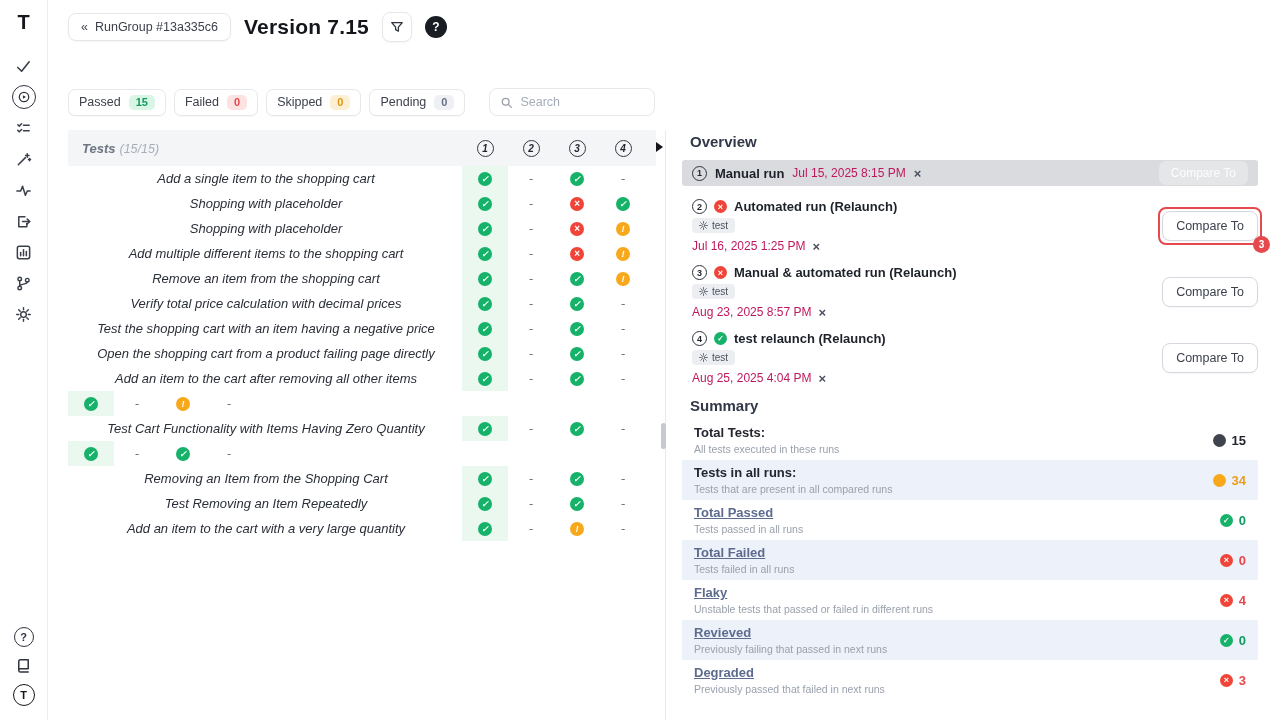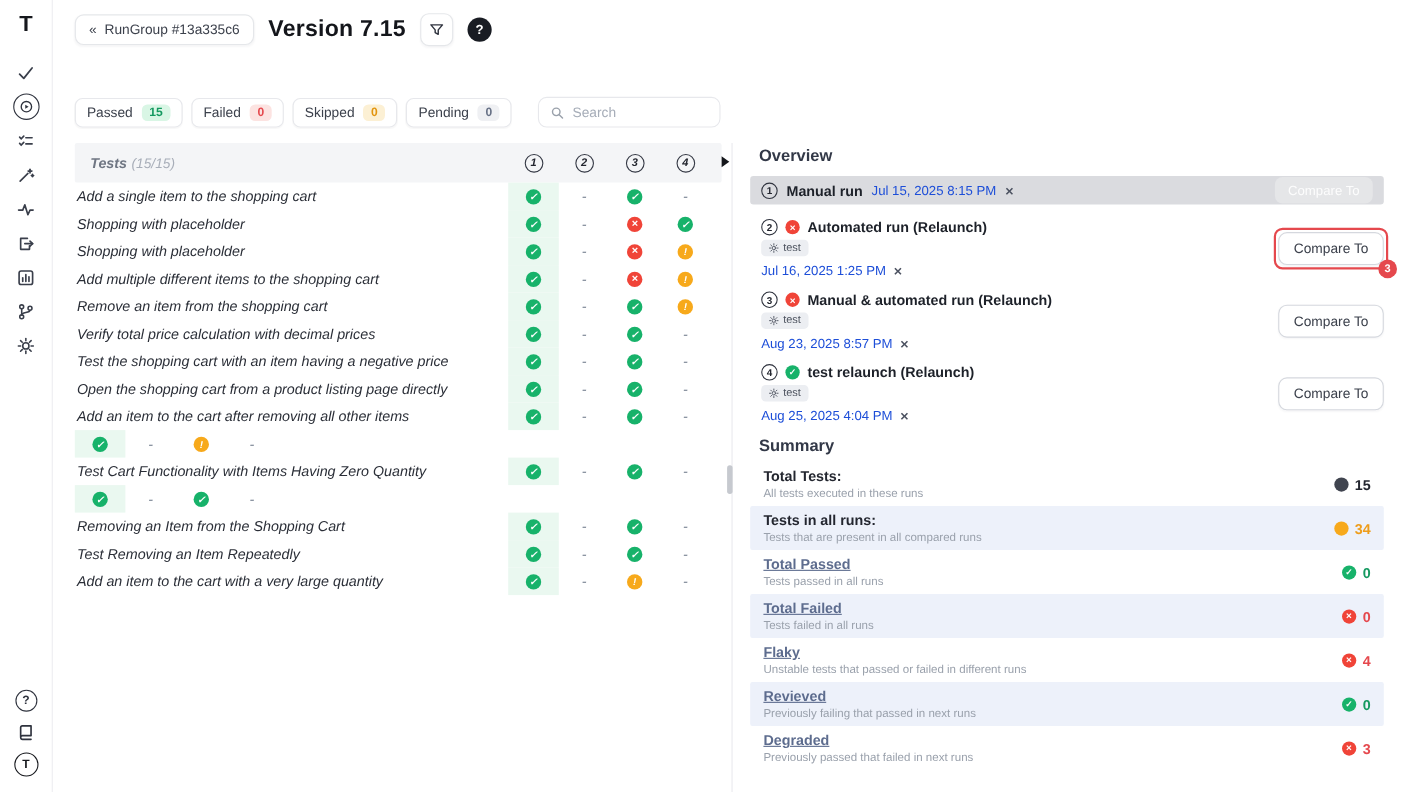--- a/index.html
+++ b/index.html
@@ -39,21 +39,21 @@
 .searchbox input::placeholder{color:#a6adb8;}
 
 
 .content{display:flex;flex:1;margin-top:14px;min-height:0;}
 .left-pane{width:588px;flex-shrink:0;font-style:italic;}
 .thead{display:flex;align-items:center;height:36px;background:#f4f5f7;padding-right:10px;border-radius:2px;}
 .thead-title{flex:1;padding-left:14px;font-size:13px;font-weight:700;color:#6f7683;}
 .thead-count{font-weight:400;color:#a8aeb9;margin-left:4px;font-size:12.5px;}
 .colcell{width:46px;display:flex;justify-content:center;align-items:center;flex-shrink:0;}
 .colnum{width:17px;height:17px;border:1.3px solid #343844;border-radius:50%;display:flex;align-items:center;justify-content:center;font-size:10px;font-weight:600;color:#23262f;cursor:pointer;background:#fff0;}
-.trow{display:flex;align-items:center;height:25px;padding-right:10px;cursor:pointer;}
+.trow{display:flex;align-items:center;height:25px;padding-right:10px;cursor:pointer;text-align:center;}
 .tname{flex:1;padding-left:2px;font-size:13px;color:#2a2e37;white-space:nowrap;overflow:hidden;text-overflow:ellipsis;}
 .tcell{width:46px;height:25px;display:flex;justify-content:center;align-items:center;flex-shrink:0;}
 .tcell.c1{background:#eaf8f0;}
 .res{width:14px;height:14px;border-radius:50%;display:flex;align-items:center;justify-content:center;font-size:9px;font-weight:700;color:#fff;}
 .res[data-status="pass"]{background:#17b26a;}
 .res[data-status="pass"]::after{content:"✓";}
 .res[data-status="fail"]{background:#f04438;}
 .res[data-status="fail"]::after{content:"×";font-size:10px;}
 .res[data-status="warn"]{background:#f7a91b;}
 .res[data-status="warn"]::after{content:"!";}
@@ -65,21 +65,21 @@
 .divider .vline{position:absolute;left:9px;top:0;bottom:0;width:1px;background:#e9eaee;}
 .collapse-arrow{position:absolute;left:0;top:12px;width:0;height:0;border-left:7px solid #14161b;border-top:5px solid transparent;border-bottom:5px solid transparent;cursor:pointer;}
 .divider .thumb{position:absolute;left:5px;top:293px;width:5px;height:26px;border-radius:3px;background:#c6c9cf;cursor:grab;}
 
 
 .right-pane{flex:1;padding:0 22px 0 8px;min-width:0;}
 .sec-title{font-size:15px;font-weight:700;color:#323847;margin:3px 0 10px 8px;}
 .run-sel{display:flex;align-items:center;gap:8px;height:26px;background:#dadbdf;border-radius:3px;padding:0 10px;margin-bottom:13px;cursor:pointer;}
 .numc{width:15px;height:15px;border:1.2px solid #2f333e;border-radius:50%;display:flex;align-items:center;justify-content:center;font-size:9px;font-weight:700;color:#23262f;flex-shrink:0;}
 .run-name{font-size:13px;font-weight:700;color:#1d2129;white-space:nowrap;}
-.run-date{font-size:12px;color:#1d4ed8;white-space:nowrap;}
+.run-date{font-size:12px;color:#be185d;white-space:nowrap;}
 .close-x{color:#4b5160;font-size:13px;font-weight:600;cursor:pointer;line-height:1;}
 .close-x::after{content:"×";}
 .flex-sp{flex:1;}
 .ghost-btn{font-size:12px;padding:5px 12px;border-radius:7px;background:rgba(255,255,255,.3);color:rgba(255,255,255,.9);cursor:pointer;white-space:nowrap;}
 .run-block{display:flex;align-items:center;margin-bottom:12px;padding-left:10px;}
 .run-info{flex:1;min-width:0;}
 .run-line1{display:flex;align-items:center;gap:7px;}
 .rstat{width:13px;height:13px;border-radius:50%;display:flex;align-items:center;justify-content:center;font-size:8px;font-weight:700;color:#fff;flex-shrink:0;}
 .rstat[data-status="fail"]{background:#f04438;}
 .rstat[data-status="fail"]::after{content:"×";font-size:9px;}
@@ -386,21 +386,21 @@
               <span class="res" data-status="none"></span>
             </span>
           <span class="tcell">
               <span class="res" data-status="pass"></span>
             </span>
           <span class="tcell">
               <span class="res" data-status="none"></span>
             </span>
         </div>
         <div class="trow">
-          <span class="tname">Open the shopping cart from a product listing page directly</span>
+          <span class="tname">Open the shopping cart from a product failing page directly</span>
           <span class="tcell c1">
               <span class="res" data-status="pass"></span>
             </span>
           <span class="tcell">
               <span class="res" data-status="none"></span>
             </span>
           <span class="tcell">
               <span class="res" data-status="pass"></span>
             </span>
           <span class="tcell">

